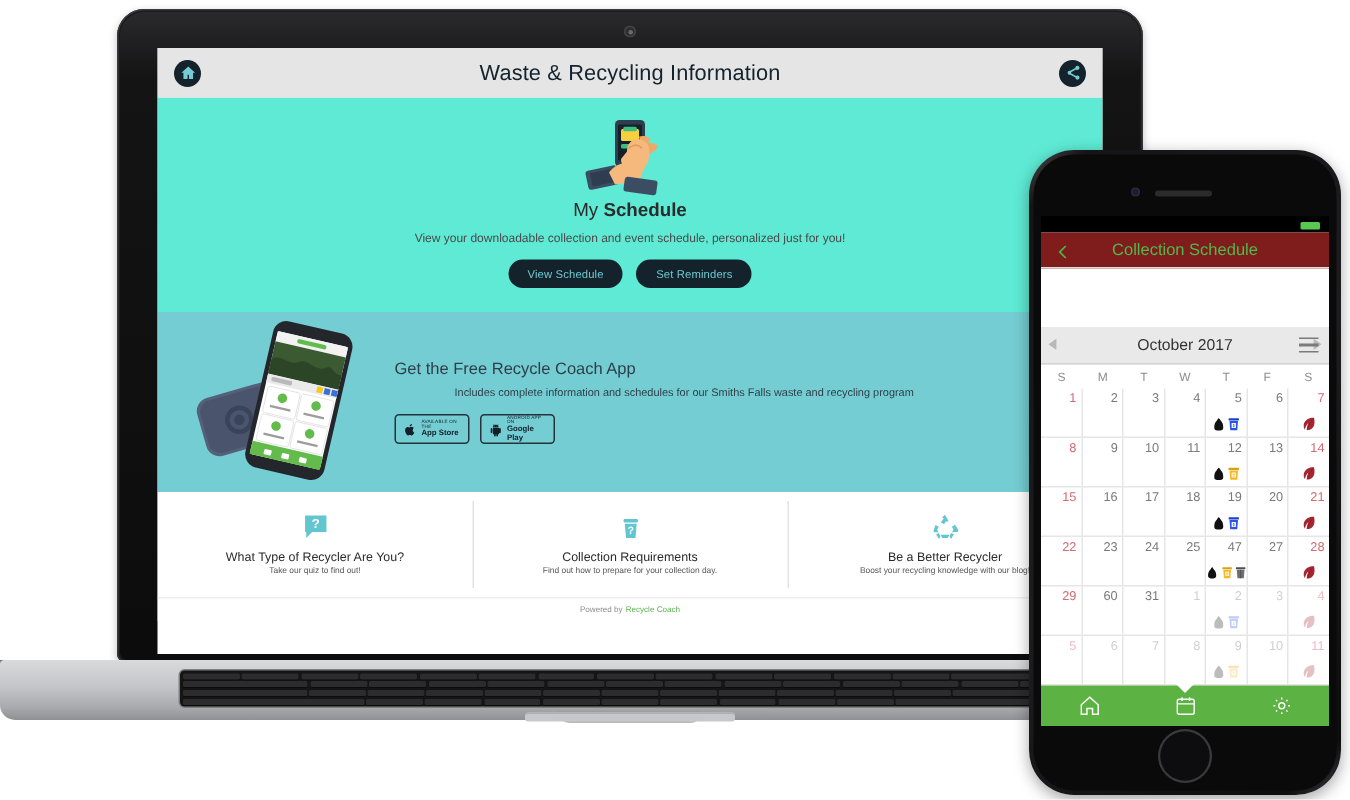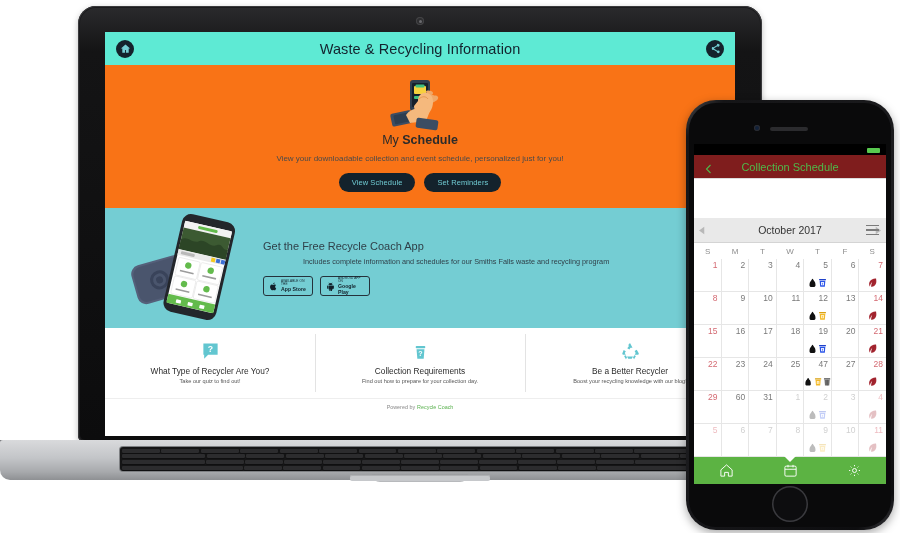--- a/index.html
+++ b/index.html
@@ -56,32 +56,32 @@
   .kb .krow{display:flex;gap:1.5px;margin:1.5px 2px 0 2px;}
   .kb .key{flex:1;height:4.2px;background:#2c2c2e;border-radius:1px;box-shadow:0 .5px 0 #0a0a0b;}
   .kb .key.w2{flex:2.2;} .kb .key.w3{flex:3.2;}
   .trackpad{
     position:absolute;left:50%;margin-left:-70px;top:469px;width:140px;height:6px;
     background:#c6c8cb;border-radius:2px;box-shadow:inset 0 1px 0 #aeb0b3;
   }
 
   
   .pg-header{
-    height:33px;background:#5eead4;display:flex;align-items:center;
+    height:33px;background:#e5e5e5;display:flex;align-items:center;
     justify-content:center;position:relative;
   }
   .pg-title{font-size:14.5px;color:#13232e;letter-spacing:.1px;}
   .hdr-btn{
     position:absolute;top:50%;margin-top:-9px;width:18px;height:18px;border-radius:50%;
     background:#14222c;display:flex;align-items:center;justify-content:center;
   }
   .hdr-btn.left{left:11px;} .hdr-btn.right{right:11px;}
   .hdr-btn svg{width:11px;height:11px;fill:#74cdd3;}
 
-  .hero{background:#f97316;padding:14px 17px 16px;text-align:center;}
+  .hero{background:#5eead4;padding:14px 17px 16px;text-align:center;}
   .hero-art{width:64px;height:52px;margin:0 auto 2px;position:relative;}
   .hero-h{font-size:12.5px;color:#2b2b2b;margin:2px 0 0;font-weight:400;}
   .hero-h b{font-weight:700;}
   .hero-p{font-size:8px;color:#4a4a4a;margin:7px 16px 0;}
   .hero-btns{margin-top:10px;display:flex;gap:9px;justify-content:center;}
   .pill{
     background:#14222c;color:#6fc9d1;font-size:7.5px;border-radius:11px;
     padding:5px 13px;border:0;cursor:pointer;letter-spacing:.1px;
   }
 

